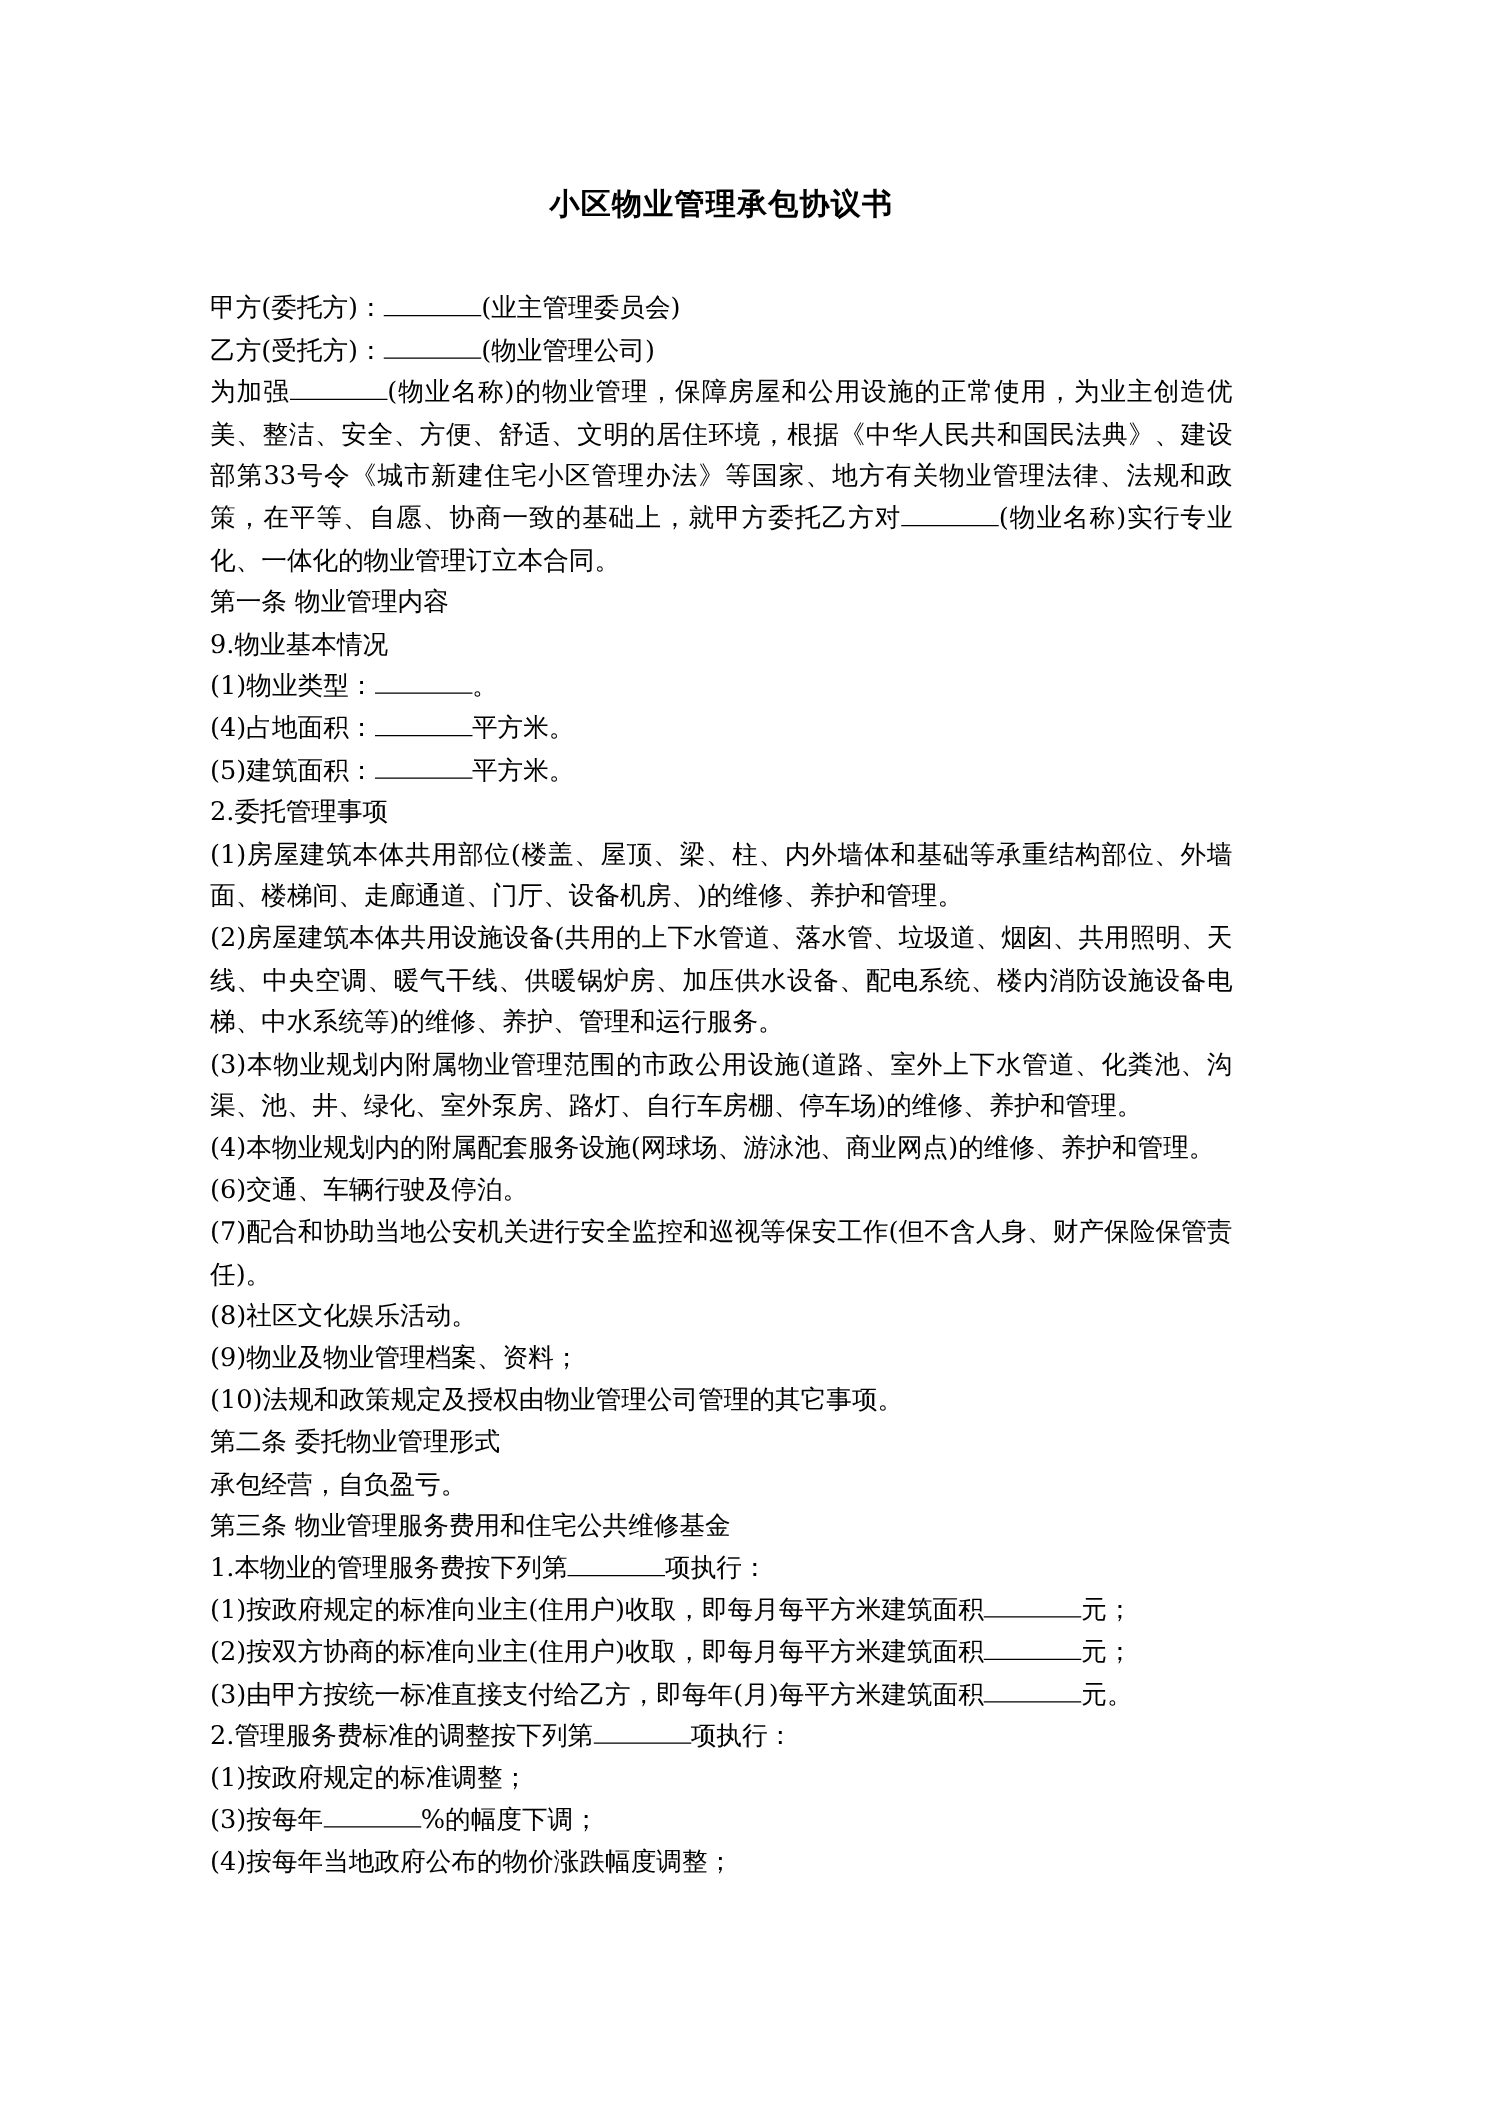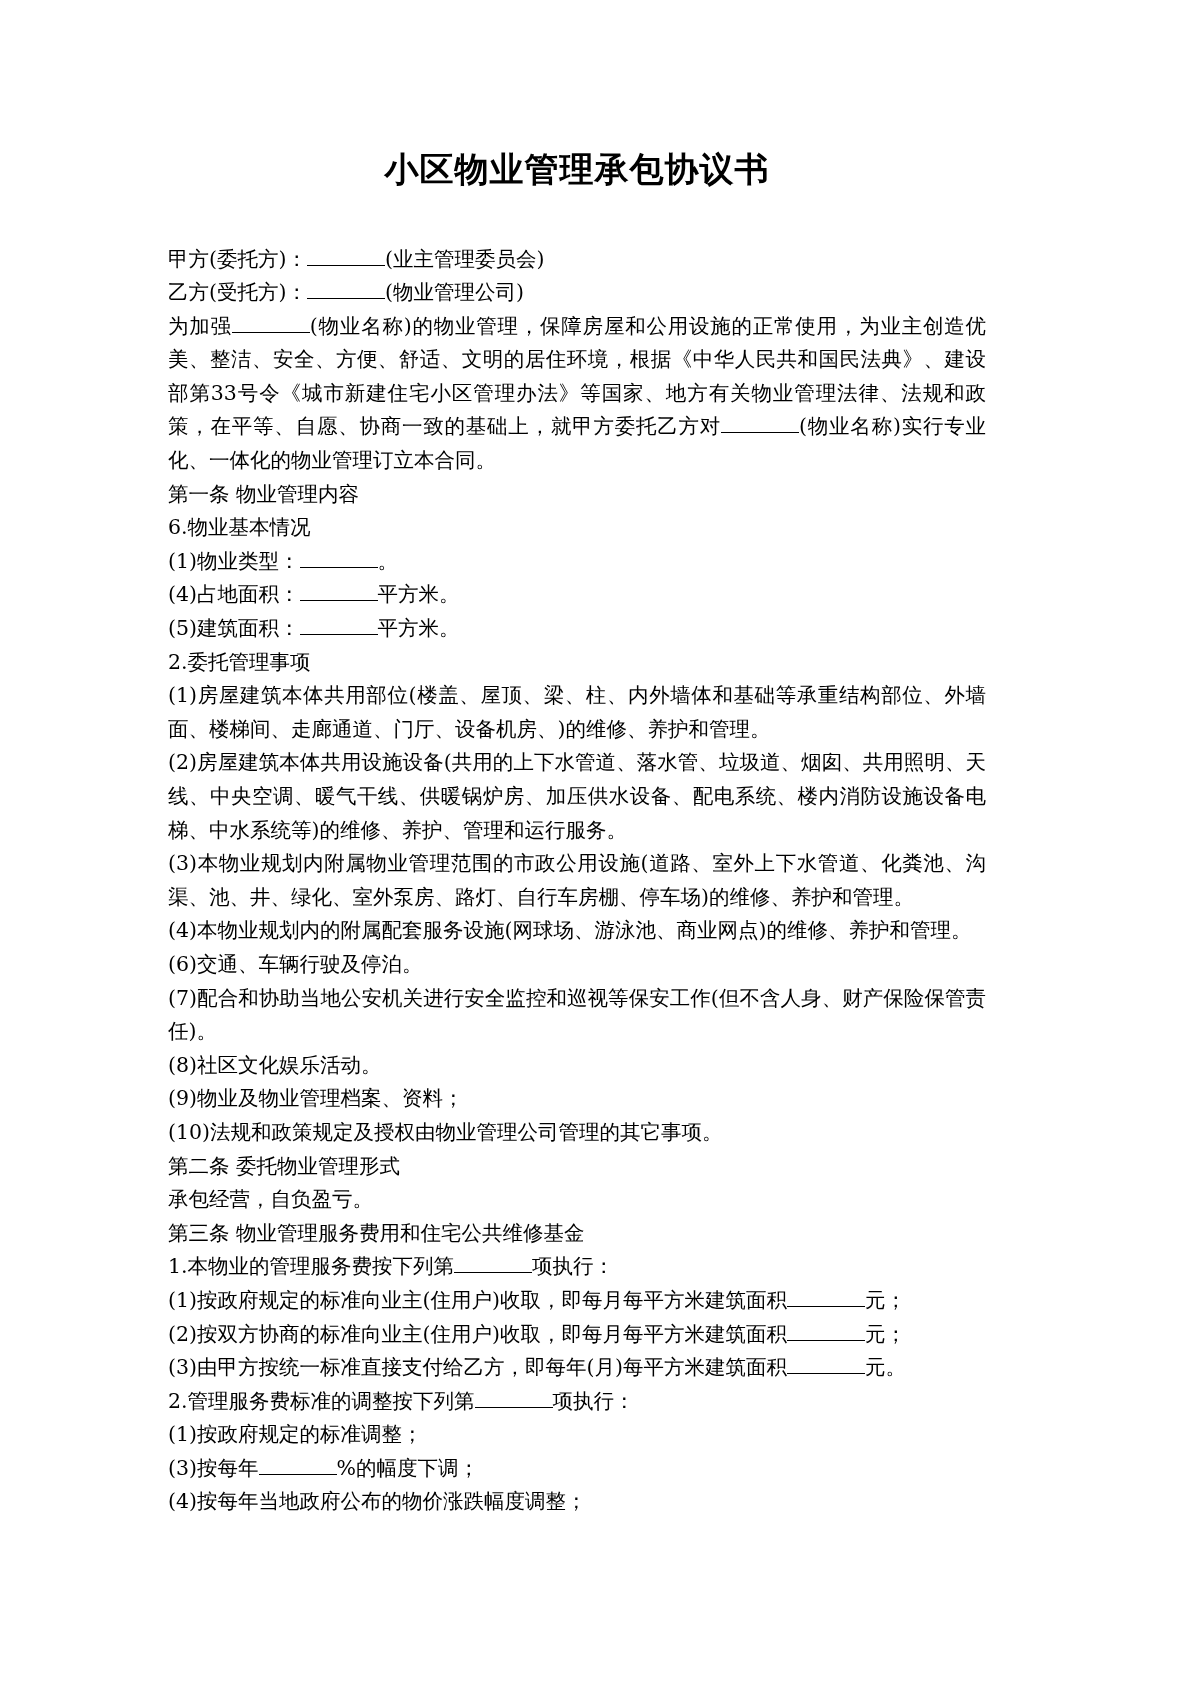--- a/index.html
+++ b/index.html
@@ -24,21 +24,21 @@
   .content {
     position: absolute;
     left: 168px;
     top: 0;
     width: 818px;
   }
   .doc-title {
     text-align: center;
     font-family: "DejaVu Sans", "Liberation Sans", sans-serif;
     font-weight: bold;
-    font-size: 34px;
+    font-size: 24px;
     line-height: 1.25;
     letter-spacing: 1px;
     margin: 0;
     padding-top: 148px;
     padding-bottom: 16px;
   }
   .body-text {
     font-size: 20.5px;
     line-height: 33.6px;
     text-align: justify;
@@ -69,21 +69,21 @@
     <div class="body-text">
 
       <p><span>甲方(委托方)：</span><span class="blank b-md"></span><span>(业主管理委员会)</span></p>
 
       <p><span>乙方(受托方)：</span><span class="blank b-md"></span><span>(物业管理公司)</span></p>
 
       <p><span>为加强</span><span class="blank b-md"></span><span>(物业名称)的物业管理，保障房屋和公用设施的正常使用，为业主创造优美、整洁、安全、方便、舒适、文明的居住环境，根据《中华人民共和国民法典》、建设部第33号令《城市新建住宅小区管理办法》等国家、地方有关物业管理法律、法规和政策，在平等、自愿、协商一致的基础上，就甲方委托乙方对</span><span class="blank b-md"></span><span>(物业名称)实行专业化、一体化的物业管理订立本合同。</span></p>
 
       <p>第一条 物业管理内容</p>
 
-      <p>6.物业基本情况</p>
+      <p>9.物业基本情况</p>
 
       <p><span>(1)物业类型：</span><span class="blank b-md"></span><span>。</span></p>
 
 
 
       <p><span>(4)占地面积：</span><span class="blank b-md"></span><span>平方米。</span></p>
 
       <p><span>(5)建筑面积：</span><span class="blank b-md"></span><span>平方米。</span></p>
 
       <p>2.委托管理事项</p>

